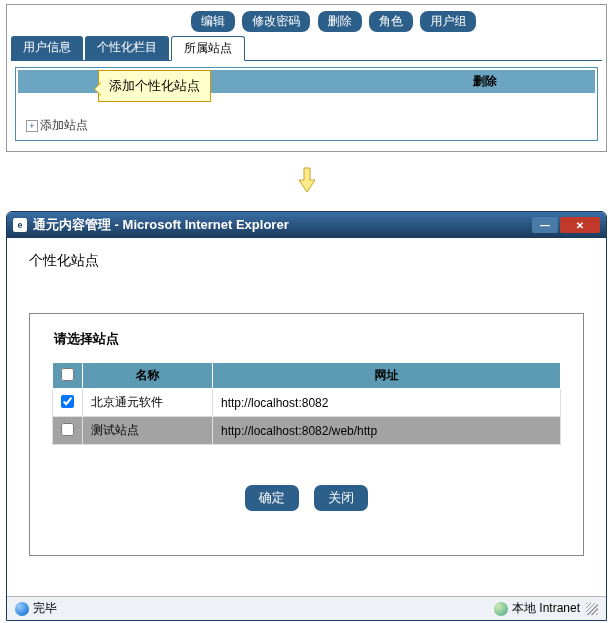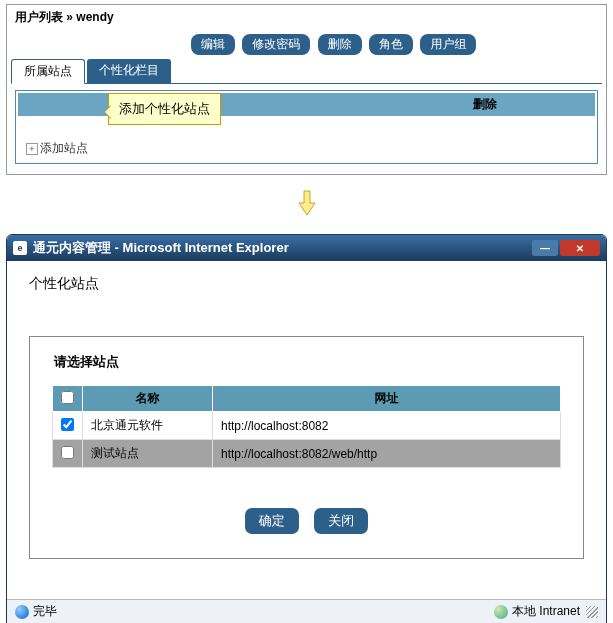--- a/index.html
+++ b/index.html
@@ -11,70 +11,68 @@
 .action-btn { display: inline-block; background: #2d5f8b; color: #fff; padding: 2px 10px; margin-right: 4px; font-size: 12px; border-radius: 8px; cursor: pointer; }
 .tabs { display: flex; border-bottom: 1px solid #2d5f8b; }
 .tab { padding: 3px 12px; background: #2d5f8b; color: #fff; margin-right: 2px; cursor: pointer; border-top-left-radius: 3px; border-top-right-radius: 3px; }
 .tab.active { background: #fff; color: #000; border: 1px solid #2d5f8b; border-bottom: 1px solid #fff; margin-bottom: -1px; }
 .inner-box { border: 1px solid #4a8db5; margin: 6px 4px 2px 4px; padding: 2px; position: relative; }
 .grid-header { display: flex; background: #6ba5c2; color: #000; font-weight: bold; }
 .grid-header .col1 { width: 80px; padding: 3px 6px; background: #fff; border-right: 1px solid #fff; }
 .grid-header .col2 { flex: 1; text-align: center; padding: 3px; }
 .grid-header .col3 { width: 220px; text-align: center; padding: 3px; }
 .no-data { padding: 4px 6px; font-size: 12px; }
-.callout { position: absolute; left: 92px; top: 2px; background: #ffffcc; border: 1px solid #cc9900; padding: 6px 10px; font-size: 13px; z-index: 2; }
+.callout { position: absolute; left: 82px; top: 2px; background: #ffffcc; border: 1px solid #cc9900; padding: 6px 10px; font-size: 13px; z-index: 2; }
 .callout::after { content: ""; position: absolute; left: -10px; bottom: 6px; border: 6px solid transparent; border-right-color: #ffffcc; }
 .callout::before { content: ""; position: absolute; left: -12px; bottom: 5px; border: 7px solid transparent; border-right-color: #cc9900; }
 .add-link { margin: 24px 4px 4px 8px; display: inline-flex; align-items: center; gap: 2px; cursor: pointer; color: #333; }
 .add-link .ico { width: 12px; height: 12px; border: 1px solid #999; display: inline-flex; align-items: center; justify-content: center; font-size: 9px; color: #2d5f8b; }
 .arrow-down { text-align: center; margin: 14px 0; }
 .arrow-down svg { width: 24px; height: 28px; }
 
 .ie-window { margin: 0 6px 6px 6px; border: 1px solid #1a3a5c; background: #fff; border-radius: 6px 6px 0 0; overflow: hidden; }
 .titlebar { background: linear-gradient(#3a6ea5, #1a3a5c); color: #fff; display: flex; align-items: center; padding: 4px 6px; font-size: 13px; font-weight: bold; }
 .titlebar .app-icon { width: 14px; height: 14px; background: #fff; margin-right: 6px; display: inline-flex; align-items: center; justify-content: center; font-size: 9px; color: #1a3a5c; border-radius: 2px; }
 .titlebar .spacer { flex: 1; }
 .win-btn { width: 26px; height: 16px; margin-left: 2px; border-radius: 2px; display: inline-flex; align-items: center; justify-content: center; font-size: 10px; color: #fff; cursor: pointer; }
 .win-min { background: #4a7aa8; }
 .win-close { background: #c0392b; width: 40px; }
 .ie-content { padding: 14px 22px 40px 22px; min-height: 330px; }
 .section-title { font-weight: normal; font-size: 14px; margin-bottom: 14px; }
-.fieldset { border: 1px solid #888; padding: 18px 22px 24px 22px; margin-top: 43px; }
+.fieldset { border: 1px solid #888; padding: 18px 22px 44px 22px; margin-top: 43px; }
 .fieldset-legend { font-weight: bold; font-size: 13px; margin: -26px 0 14px 0; background: #fff; display: inline-block; padding: 0 2px; }
 .site-table { width: 100%; border-collapse: collapse; }
 .site-table th { background: #5d9bb5; color: #000; font-weight: bold; padding: 4px; border: 1px solid #fff; text-align: center; }
 .site-table td { padding: 5px 8px; border: 1px solid #ddd; }
 .site-table tr.alt td { background: #a3a3a3; }
 .chk-cell { width: 30px; text-align: center; }
 .name-cell { width: 130px; }
 .dlg-buttons { text-align: center; margin-top: 40px; }
 .dlg-btn { display: inline-block; background: #2d5f8b; color: #fff; padding: 4px 14px; margin: 0 6px; cursor: pointer; font-size: 13px; border-radius: 7px; }
 .statusbar { border-top: 1px solid #bbb; background: #eef1f5; display: flex; align-items: center; padding: 3px 8px; font-size: 12px; }
 .statusbar .globe { width: 14px; height: 14px; border-radius: 50%; background: radial-gradient(circle at 30% 30%, #9cf, #06c); margin-right: 4px; }
 .statusbar .spacer { flex: 1; }
 .statusbar .zone-ico { width: 14px; height: 14px; border-radius: 50%; background: radial-gradient(circle at 30% 30%, #cfe8b0, #4a8); margin-right: 4px; }
 .resize-grip { width: 12px; height: 12px; background: repeating-linear-gradient(135deg, #999 0 1px, transparent 1px 3px); margin-left: 6px; }
 </style>
 </head>
 <body>
 
 <div class="top-panel">
-  <div class="breadcrumb">
-    <a href="#">用户列表</a><span> » </span><span>wendy</span>
-  </div>
   <div class="action-bar">
     <span class="action-btn">编辑</span>
     <span class="action-btn">修改密码</span>
     <span class="action-btn">删除</span>
     <span class="action-btn">角色</span>
     <span class="action-btn">用户组</span>
   </div>
   <div class="tabs">
+    <div class="tab">用户信息</div>
+    <div class="tab">个性化栏目</div>
     <div class="tab active">所属站点</div>
-    <div class="tab">个性化栏目</div>
   </div>
   <div class="inner-box">
     <div class="grid-header">
       <div class="col2">名称</div>
       <div class="col3">删除</div>
     </div>
     <div class="callout">添加个性化站点</div>
     <div class="add-link">
       <span class="ico">+</span>
       <span>添加站点</span>

